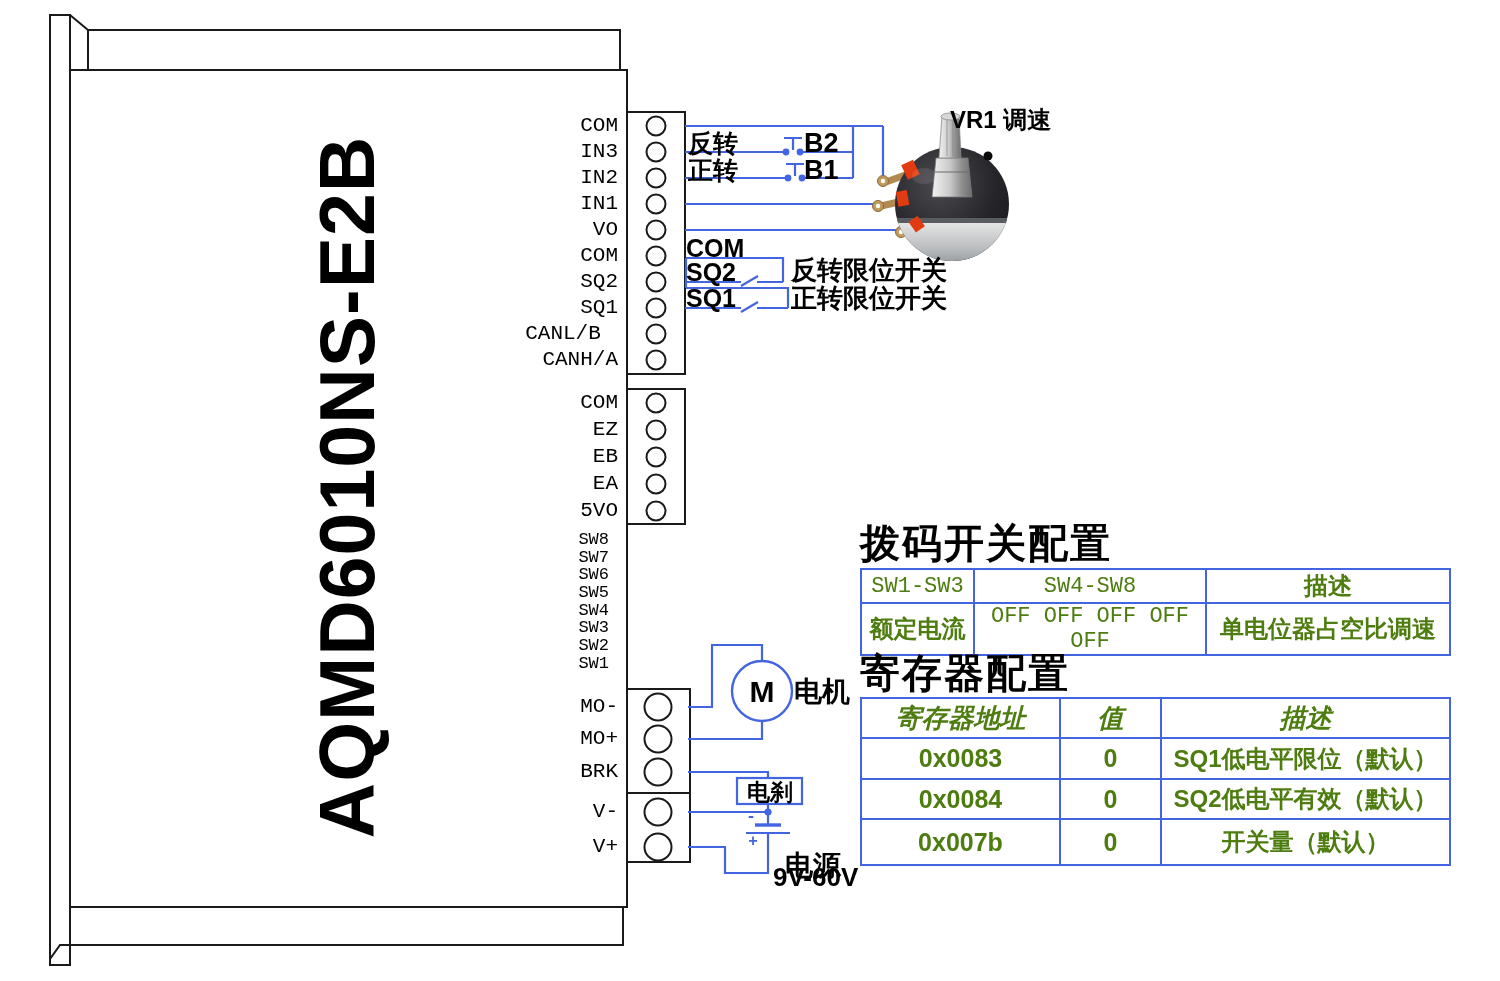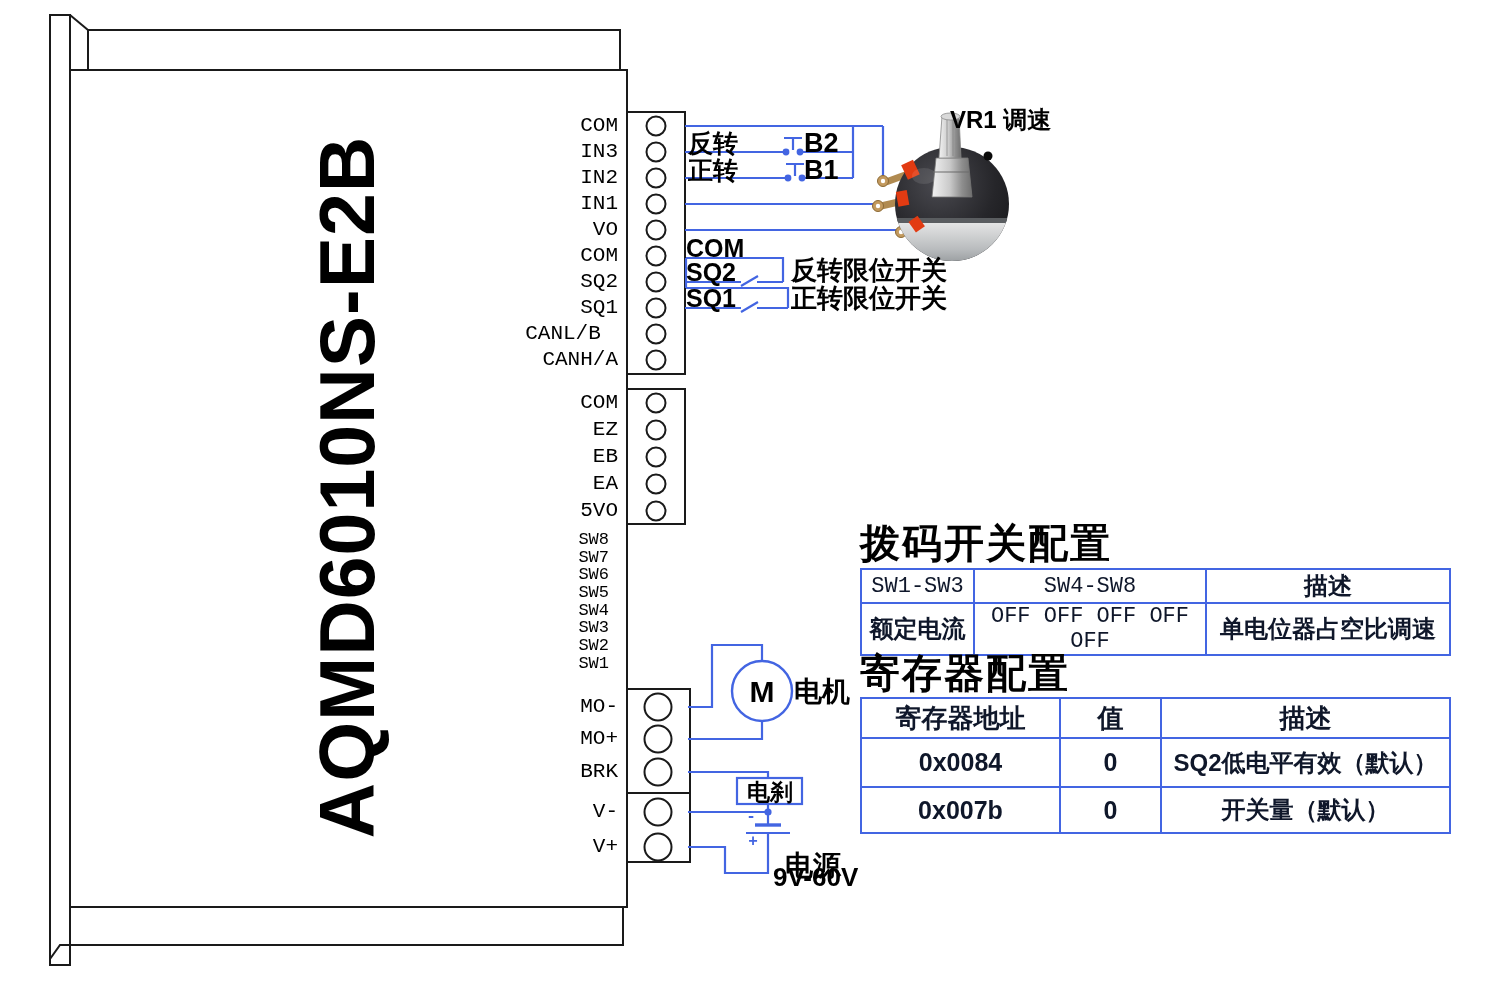--- a/index.html
+++ b/index.html
@@ -13,21 +13,21 @@
   .pin-label{font-size:21px;text-align:right;width:110px;}
   .sw-label{font-size:17px;text-align:right;width:60px;}
   .center{transform:translate(-50%,-50%);}
   .blue{color:#4365e2;}
   
   #device-title{position:absolute;left:347px;top:487px;transform:translate(-50%,-50%) rotate(-90deg);
     font-size:77px;font-weight:bold;letter-spacing:1px;font-family:"Liberation Sans",sans-serif;}
   
   table.cfg{position:absolute;border-collapse:collapse;table-layout:fixed;background:#fff;}
   table.cfg td,table.cfg th{border:2px solid #4365e2;text-align:center;vertical-align:middle;
-    padding:0;color:#0f172a;overflow:hidden;}
+    padding:0;color:#4d7c0f;overflow:hidden;}
   #dip-table{left:860px;top:568px;width:589px;}
   #reg-table{left:860px;top:697px;width:589px;}
   .hdr-cjk{font-size:26px;font-weight:bold;}
   .cell-cjk{font-size:24px;font-weight:bold;}
   .cell-mono{font-family:"Liberation Mono","DejaVu Sans Mono",monospace;font-size:22px;}
   .cell-hex{font-size:25px;font-weight:bold;}
   .tbl-title{font-size:40px;font-weight:bold;letter-spacing:2px;}
 </style>
 </head>
 <body>
@@ -231,26 +231,31 @@
     </table>
 
 <div class="t cjk tbl-title" style="left:860px;top:652px;">寄存器配置</div>
 <table class="cfg" id="reg-table">
   <colgroup>
         <col style="width:199px">
         <col style="width:101px">
         <col style="width:289px">
       </colgroup>
   <tbody>
-        <tr style="height:40px;">
+        <tr style="height:40px;font-style:italic;">
     <td class="hdr-cjk">寄存器地址</td>
     <td class="hdr-cjk">值</td>
     <td class="hdr-cjk">描述</td>
   </tr>
-  <tr style="height:49px;margin-left:11px;">
+  <tr style="height:41px;">
+    <td class="cell-hex">0x0083</td>
+    <td class="cell-hex">0</td>
+    <td class="cell-cjk">SQ1低电平限位（默认）</td>
+  </tr>
+  <tr style="height:40px;margin-left:11px;">
     <td class="cell-hex">0x0084</td>
     <td class="cell-hex">0</td>
     <td class="cell-cjk">SQ2低电平有效（默认）</td>
   </tr>
   <tr style="height:46px;">
     <td class="cell-hex">0x007b</td>
     <td class="cell-hex">0</td>
     <td class="cell-cjk">开关量（默认）</td>
   </tr>
 </tbody>

